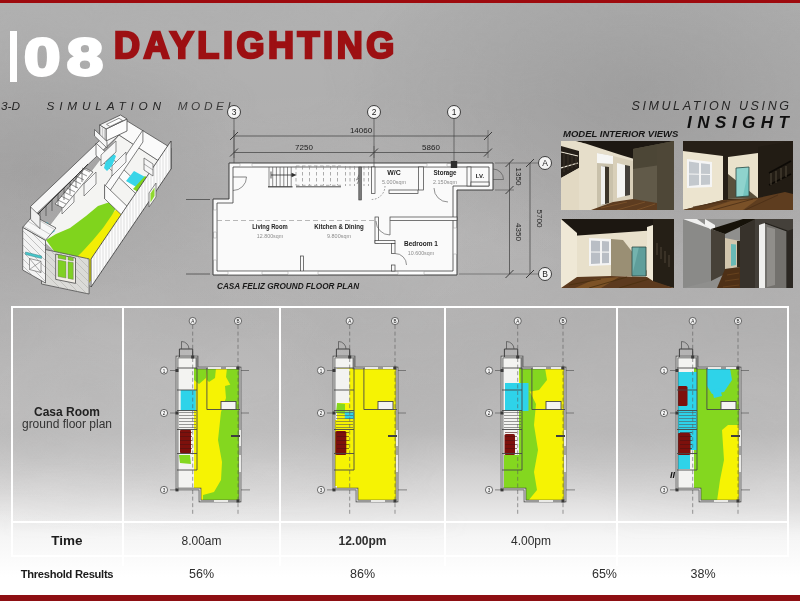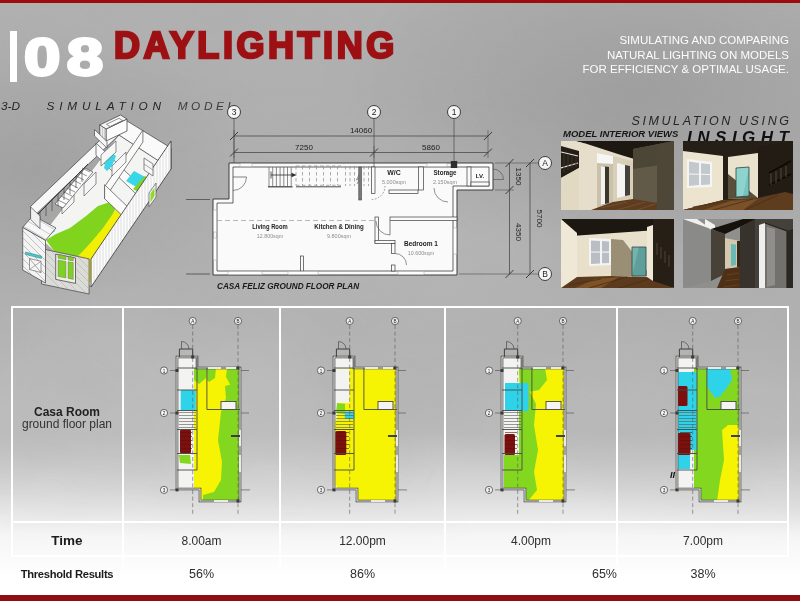--- a/index.html
+++ b/index.html
@@ -31,25 +31,24 @@
   </div>
 
   <div class="abs" style="left:0;top:0;width:800px;height:3px;background:#9e0a0e;"></div>
 
   <div class="abs" style="left:10px;top:31px;width:7px;height:51px;background:#ffffff;"></div>
 
   <div class="abs" style="left:24px;top:27px;font-size:52px;font-weight:bold;color:#ffffff;letter-spacing:5px;-webkit-text-stroke:2.8px #ffffff;transform:scaleX(1.26);transform-origin:0 0;">08</div>
 
   <div class="abs" style="left:114px;top:24.5px;font-size:36px;font-weight:bold;color:#9d1013;-webkit-text-stroke:2.4px #9d1013;letter-spacing:3.55px;white-space:nowrap;">DAYLIGHTING</div>
 
-  <div class="abs" style="right:11px;top:33px;width:260px;text-align:right;font-size:11.5px;line-height:14.6px;color:#fcfcfc;">SIMULATING AND COMPARING<br>NATURAL LIGHTING ON MODELS<br>FOR EFFICIENCY &amp; OPTIMAL USAGE.</div>
 
   <div class="abs" style="left:1px;top:98.5px;font-size:11.8px;font-style:italic;color:#252525;white-space:nowrap;"><span>3-D&nbsp;&nbsp;</span><span style="font-weight:normal;letter-spacing:4.8px;margin-left:20px;">SIMULATION</span><span style="letter-spacing:3.6px;color:#3c3c3c;margin-left:5px;"> MODEL</span></div>
 
-  <div class="abs" style="right:11px;top:114px;text-align:right;font-style:italic;color:#262626;">
+  <div class="abs" style="right:11px;top:99px;text-align:right;font-style:italic;color:#262626;">
     <div style="font-size:12.5px;letter-spacing:2.6px;margin-right:-2.6px;">SIMULATION USING</div>
     <div style="font-size:17px;font-weight:bold;letter-spacing:5.5px;margin-right:-5.5px;color:#101010;">INSIGHT</div>
   </div>
 
   <div class="abs" style="left:563px;top:128px;font-size:9.5px;font-weight:bold;font-style:italic;color:#161616;">MODEL INTERIOR VIEWS</div>
 
   <div class="wline" style="left:11px;top:306px;width:778px;height:2px;"></div>
 
   <div class="wline" style="left:11px;top:306px;width:2px;height:250px;"></div>
 
@@ -66,25 +65,24 @@
   <div class="wline" style="left:11px;top:521px;width:778px;height:2px;"></div>
 
   <div class="wline" style="left:11px;top:555px;width:778px;height:2px;"></div>
 
   <div class="abs" style="left:11px;top:405.5px;width:112px;text-align:center;font-size:12px;line-height:12.8px;color:#222;"><b>Casa Room</b><br><span style="color:#333;">ground floor plan</span></div>
 
   <div class="abs" style="left:11px;top:532.5px;width:112px;text-align:center;font-size:13.5px;font-weight:bold;color:#1c1c1c;">Time</div>
 
   <div class="abs" style="left:123px;top:533.5px;width:157px;text-align:center;font-size:12px;color:#2e2e2e;">8.00am</div>
 
-  <div class="abs" style="left:280px;top:533.5px;width:165px;text-align:center;font-size:12px;color:#2e2e2e;">12.00pm</div>
+  <div class="abs" style="left:280px;top:533.5px;width:165px;text-align:center;font-size:12px;color:#2e2e2e;font-weight:bold;">12.00pm</div>
 
   <div class="abs" style="left:445px;top:533.5px;width:172px;text-align:center;font-size:12px;color:#2e2e2e;">4.00pm</div>
 
-  <div class="abs" style="left:617px;top:533.5px;width:172px;text-align:center;font-size:12px;color:#2e2e2e;">7.00pm</div>
 
   <div class="abs" style="left:11px;top:567.5px;width:112px;text-align:center;font-size:11.2px;font-weight:bold;color:#1c1c1c;letter-spacing:-0.3px;">Threshold Results</div>
 
   <div class="abs" style="left:123px;top:567px;width:157px;text-align:center;font-size:12.5px;color:#2e2e2e;">56%</div>
 
   <div class="abs" style="left:280px;top:567px;width:165px;text-align:center;font-size:12.5px;color:#2e2e2e;">86%</div>
 
   <div class="abs" style="left:445px;top:567px;width:172px;text-align:right;font-size:12.5px;color:#2e2e2e;">65%</div>
 
   <div class="abs" style="left:617px;top:567px;width:172px;text-align:center;font-size:12.5px;color:#2e2e2e;">38%</div>

